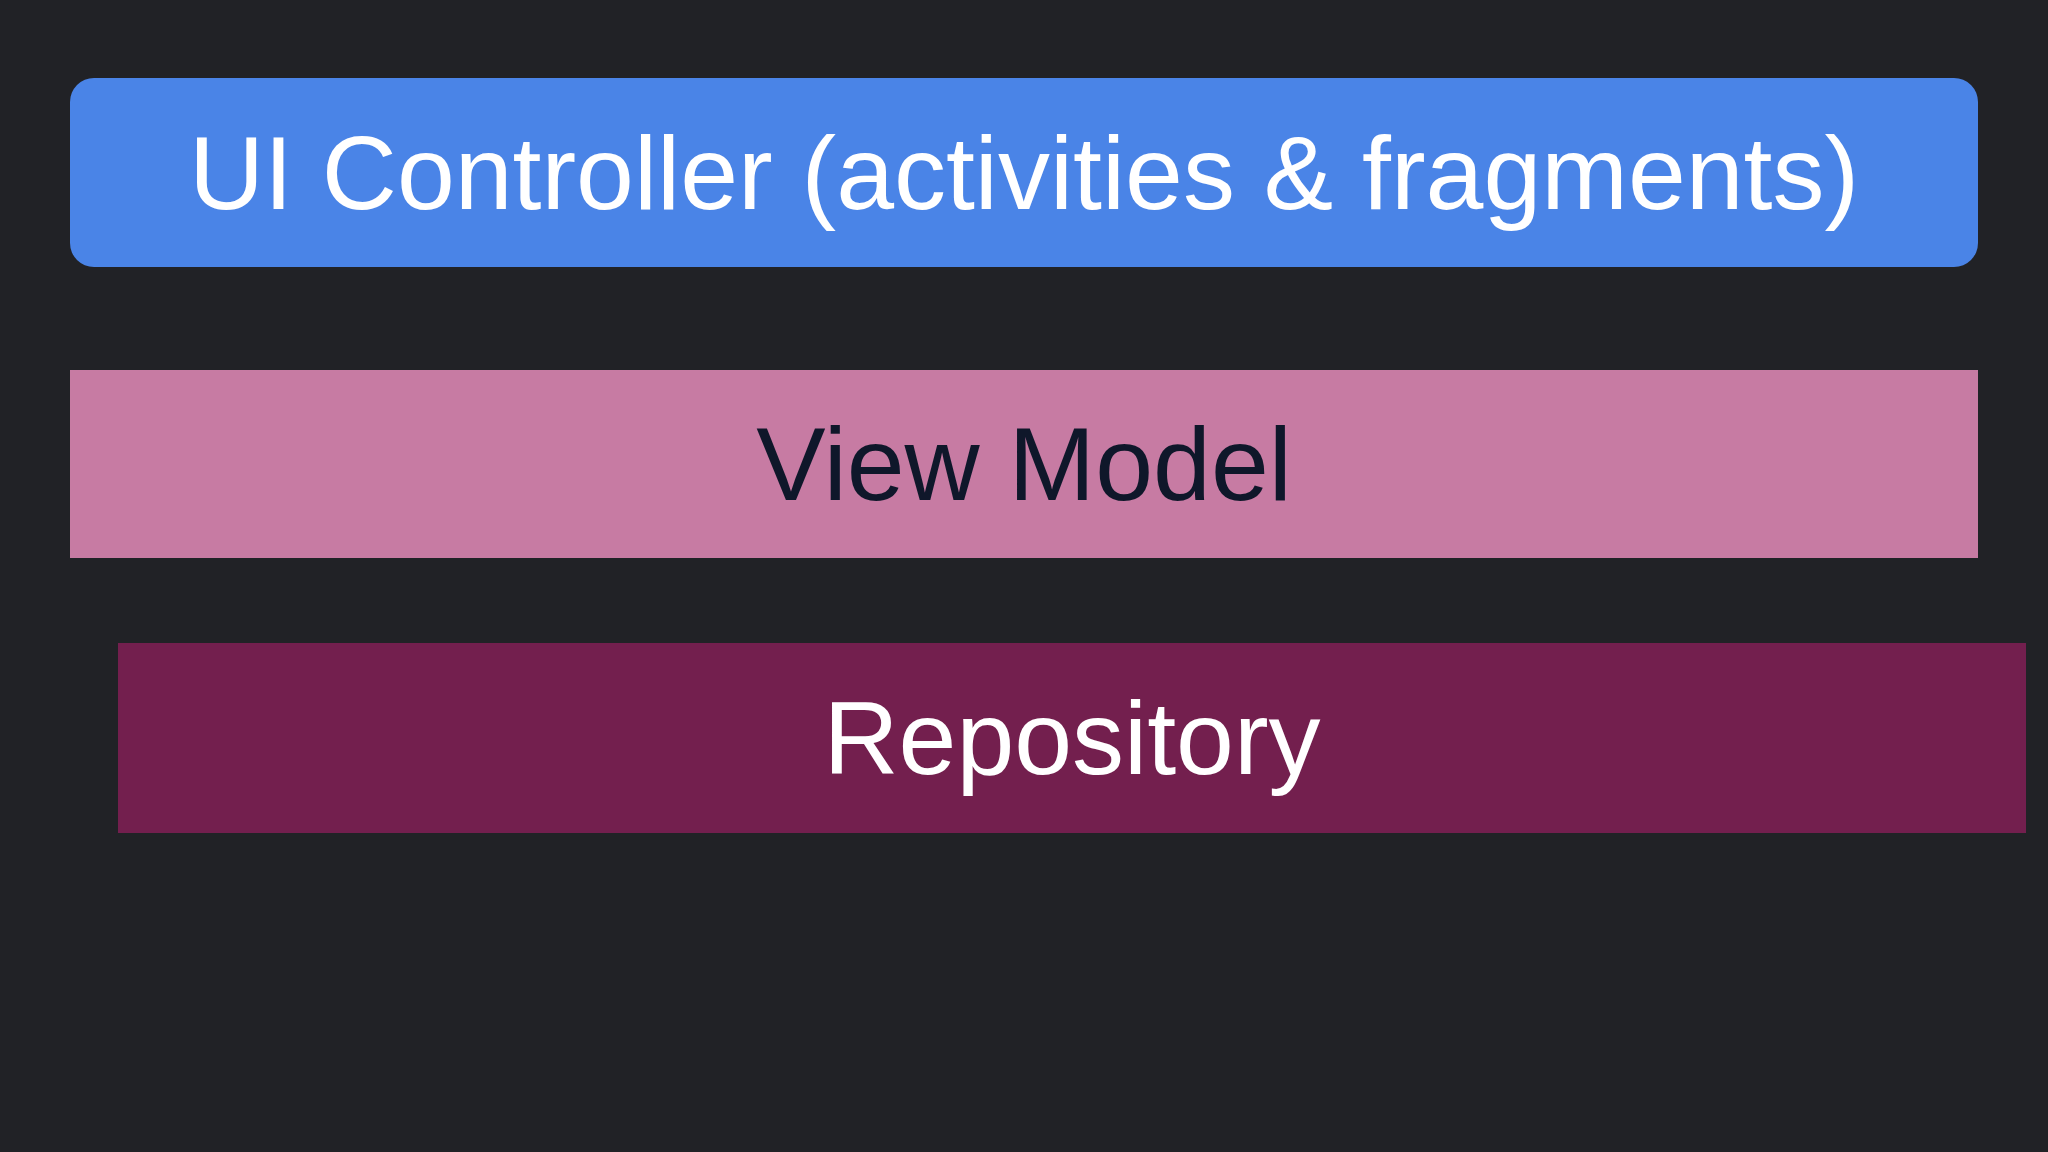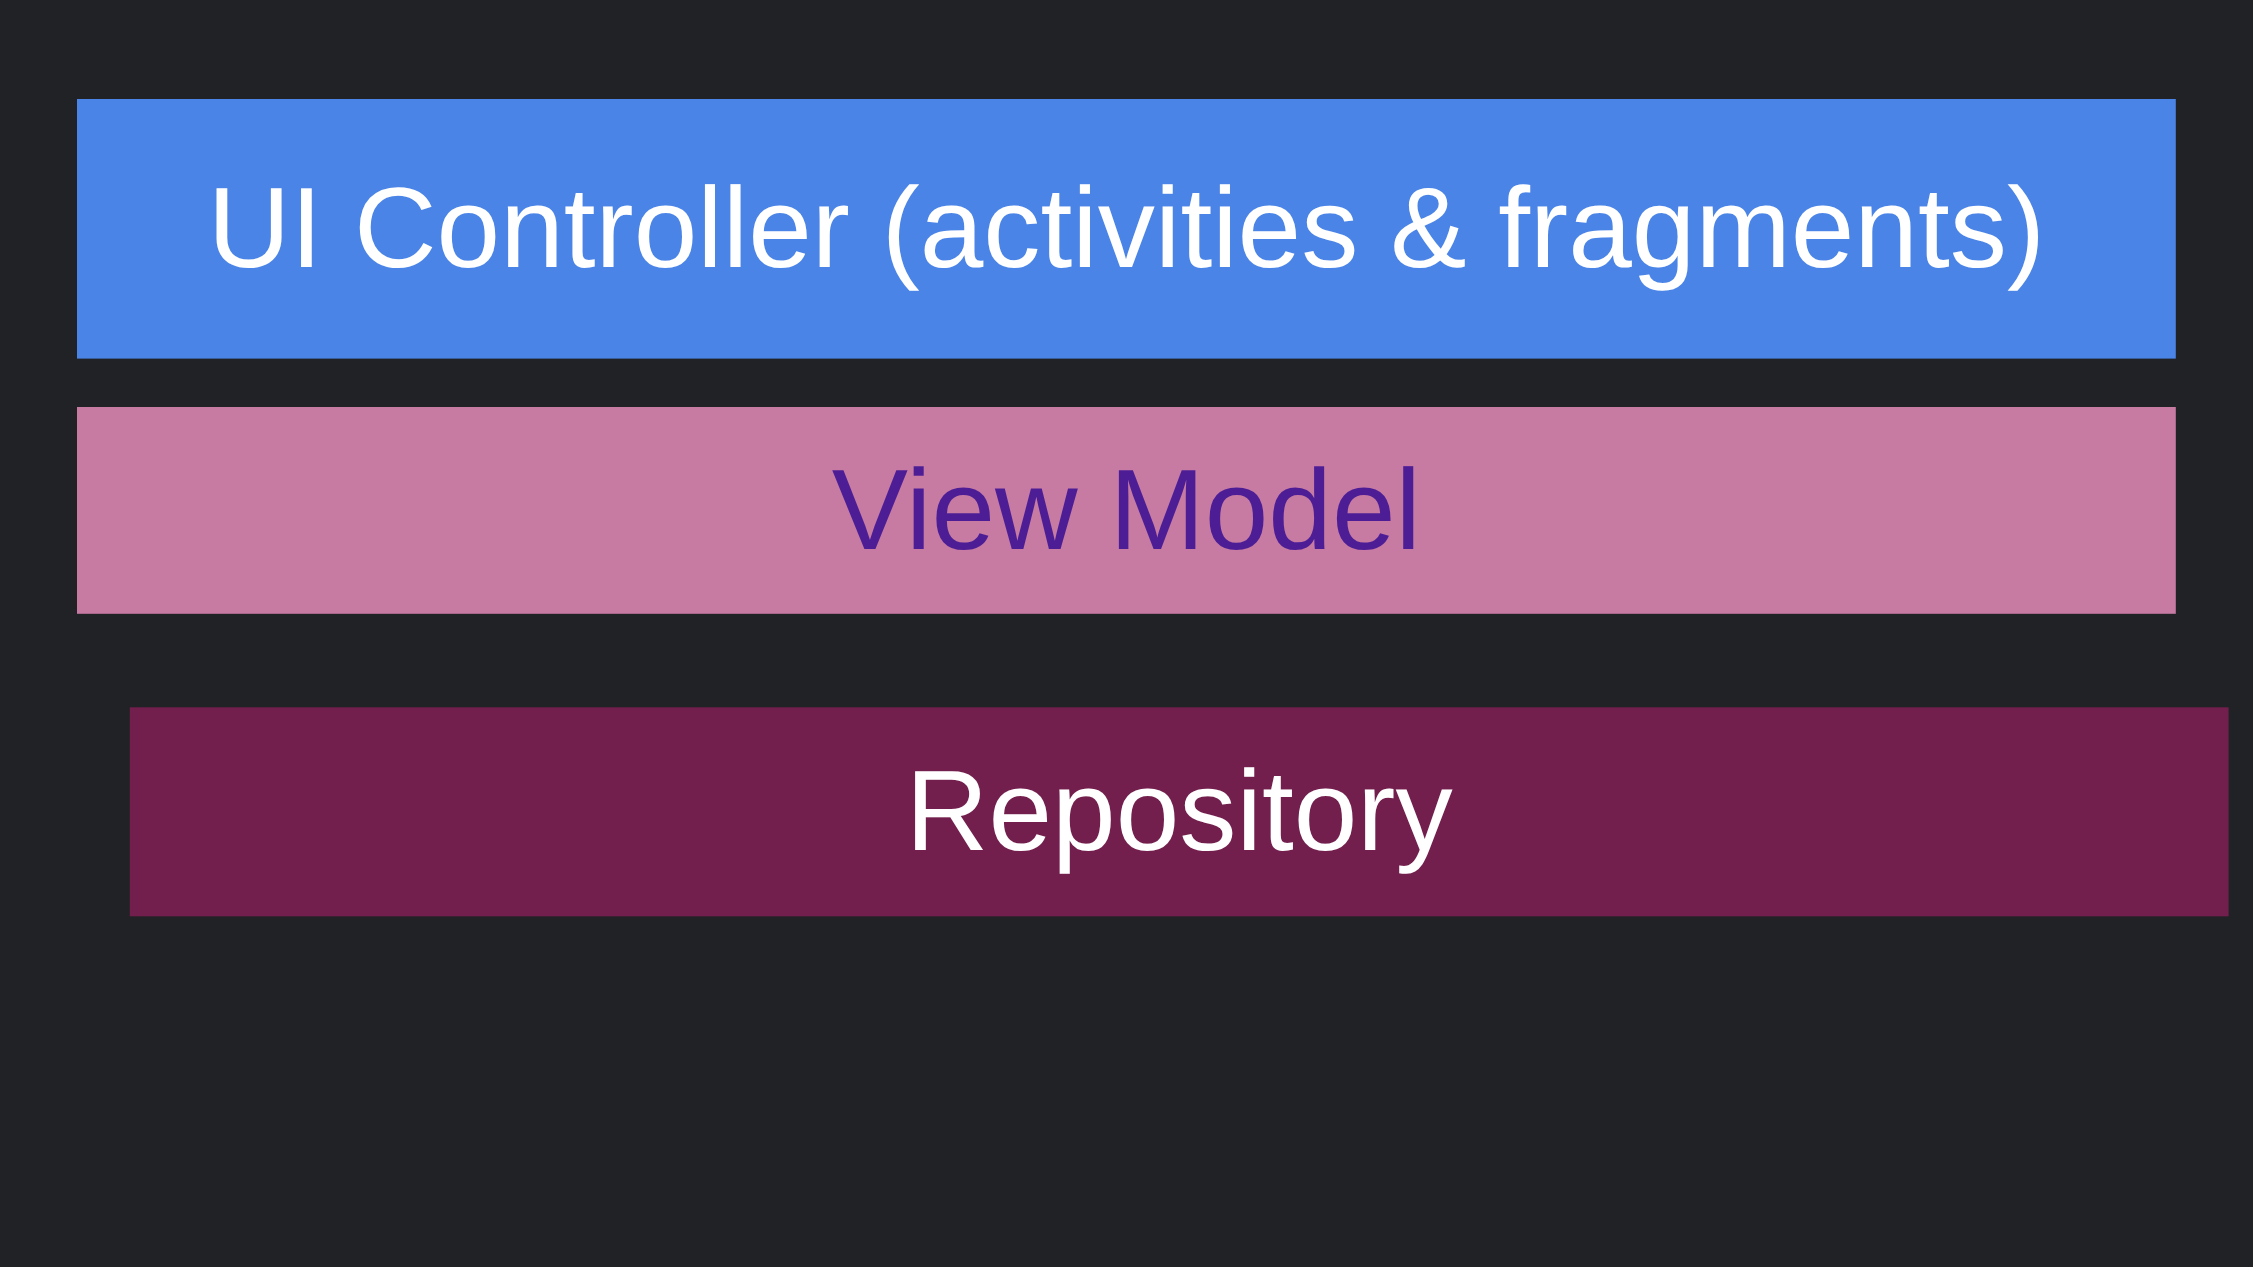--- a/index.html
+++ b/index.html
@@ -27,36 +27,36 @@
     justify-content: center;
   }
   .layer-label {
     color: #ffffff;
     font-size: 104px;
     font-weight: 400;
     line-height: 1;
     white-space: nowrap;
     letter-spacing: 0px;
   }
-  #layer-ui-controller { top: 90px;  height: 236px; }
+  #layer-ui-controller { top: 78px;  height: 189px; border-radius: 24px; }
   #layer-view-model    { top: 370px; height: 188px; }
   #layer-repository    { top: 643px; height: 190px; margin-left: 48px; }
   #layer-data-sources  { top: 918px; height: 188px; }
 </style>
 </head>
 <body style="background-color: rgb(33, 34, 38);">
 
 <div class="stack">
 
   <div class="layer" id="layer-ui-controller" style="background-color: rgb(74, 132, 231);">
     <span class="layer-label" style="color: rgb(255, 255, 255);">UI Controller (activities &amp; fragments)</span>
   </div>
 
   <div class="layer" id="layer-view-model" style="background-color: rgb(199, 123, 163);">
-    <span class="layer-label" style="color: #4c1d95;">View Model</span>
+    <span class="layer-label" style="color: #0f172a;">View Model</span>
   </div>
 
   <div class="layer" id="layer-repository" style="background-color: rgb(115, 31, 78);">
     <span class="layer-label" style="color: rgb(255, 255, 255);">Repository</span>
   </div>
 
 
 </div>
 
 </body></html>

